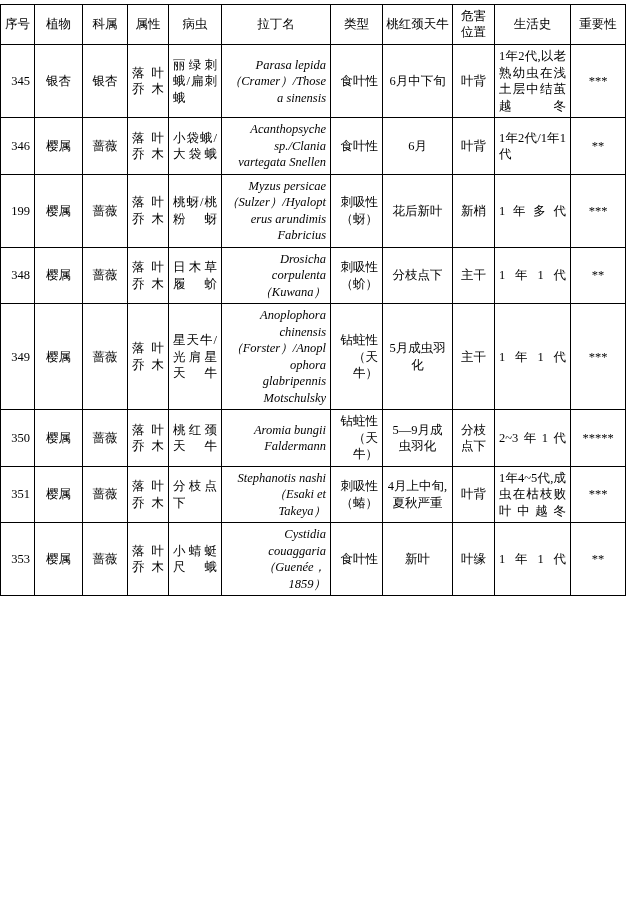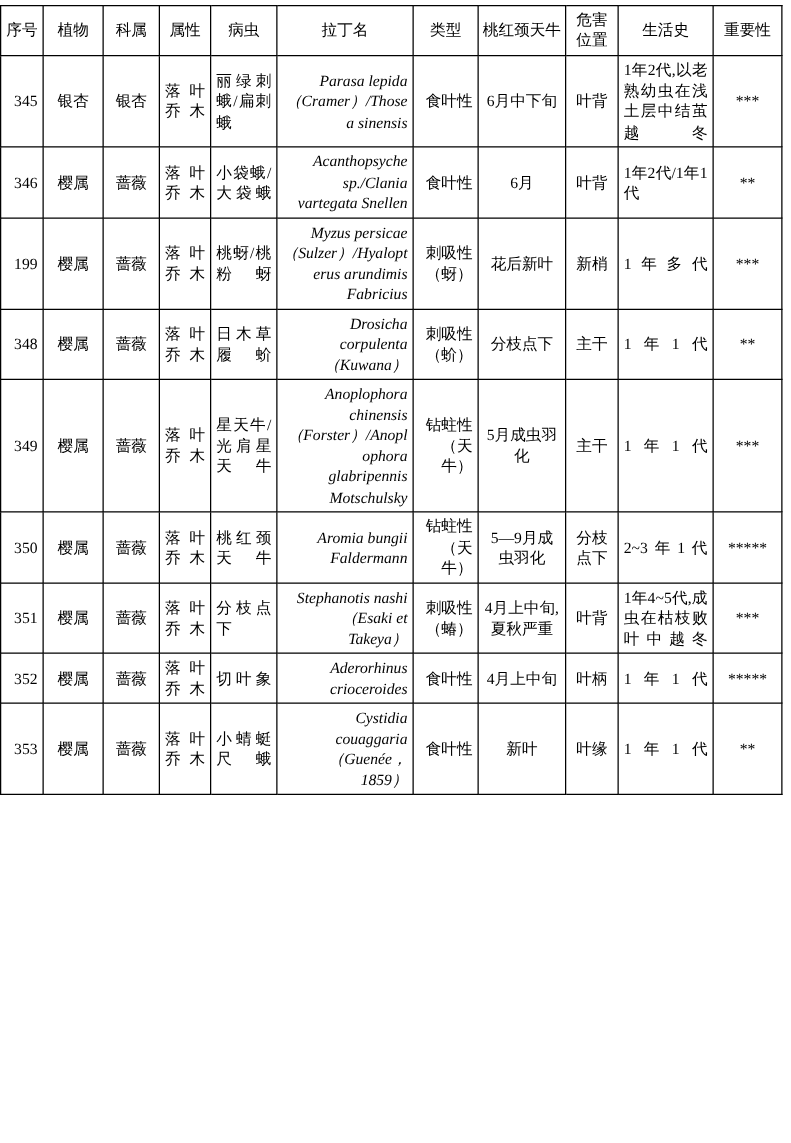--- a/index.html
+++ b/index.html
@@ -184,33 +184,20 @@
           <td class="attr">落叶乔木</td>
           <td class="pest">分枝点下</td>
           <td class="latin">Stephanotis nashi（Esaki et Takeya）</td>
           <td class="type">刺吸性（蝽）</td>
           <td class="growth">4月上中旬,夏秋严重</td>
           <td class="site">叶背</td>
           <td class="life">1年4~5代,成虫在枯枝败叶中越冬</td>
           <td class="import">***</td>
         </tr>
         <tr>
-          <td class="seq">352</td>
-          <td class="plant">樱属</td>
-          <td class="family">蔷薇</td>
-          <td class="attr">落叶乔木</td>
-          <td class="pest">切叶象</td>
-          <td class="latin">Aderorhinus crioceroides</td>
-          <td class="type">食叶性</td>
-          <td class="growth">4月上中旬</td>
-          <td class="site">叶柄</td>
-          <td class="life">1年1代</td>
-          <td class="import">*****</td>
-        </tr>
-        <tr>
           <td class="seq">353</td>
           <td class="plant">樱属</td>
           <td class="family">蔷薇</td>
           <td class="attr">落叶乔木</td>
           <td class="pest">小蜻蜓尺蛾</td>
           <td class="latin">Cystidia couaggaria（Guenée，1859）</td>
           <td class="type">食叶性</td>
           <td class="growth">新叶</td>
           <td class="site">叶缘</td>
           <td class="life">1年1代</td>

